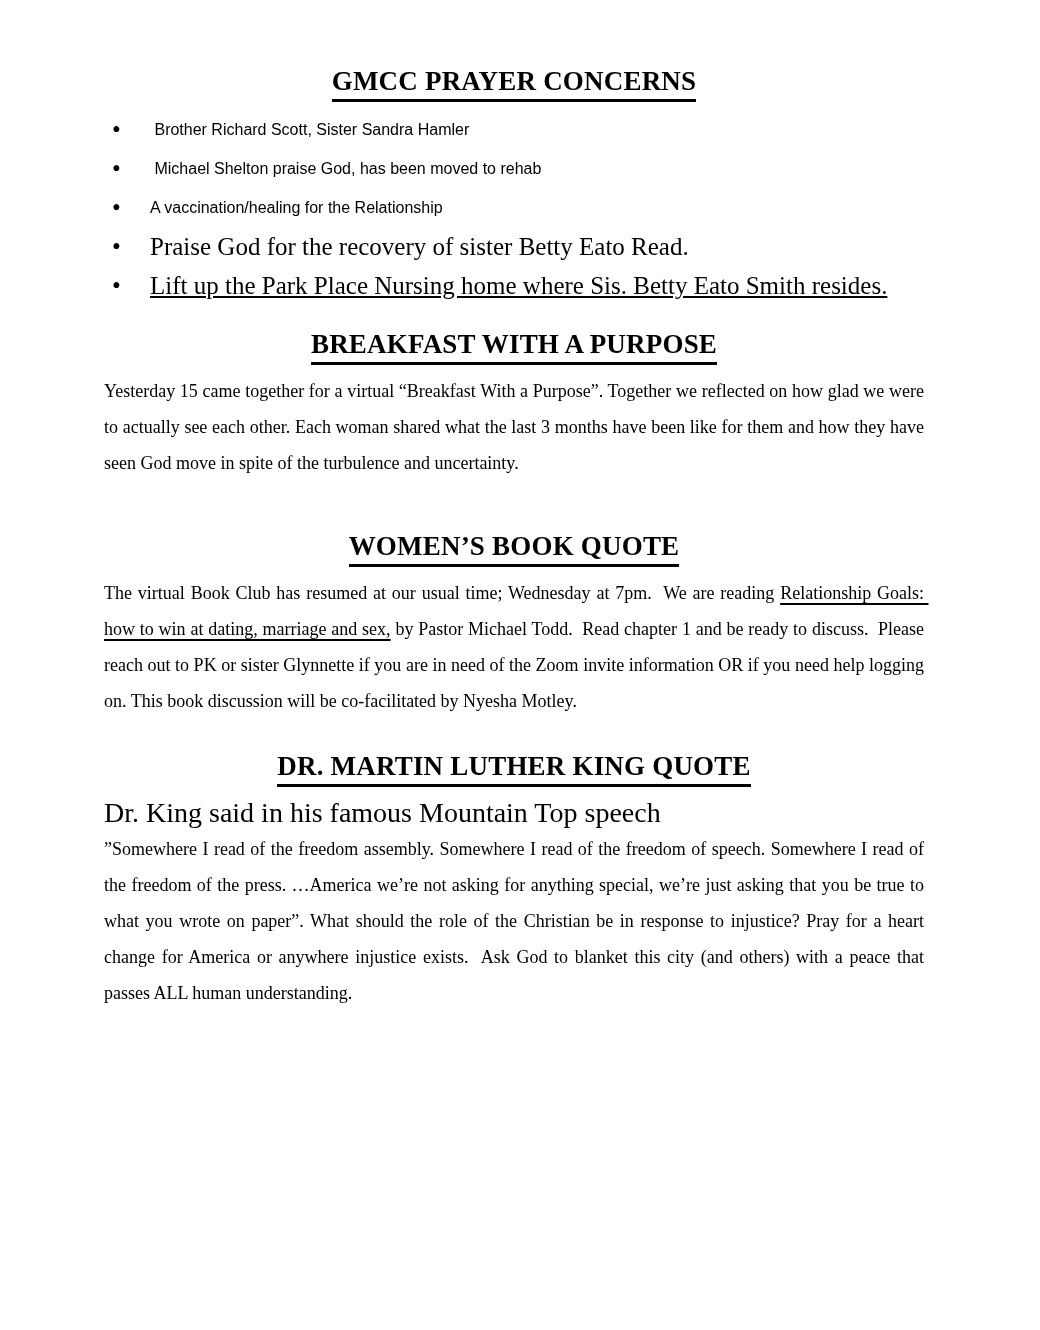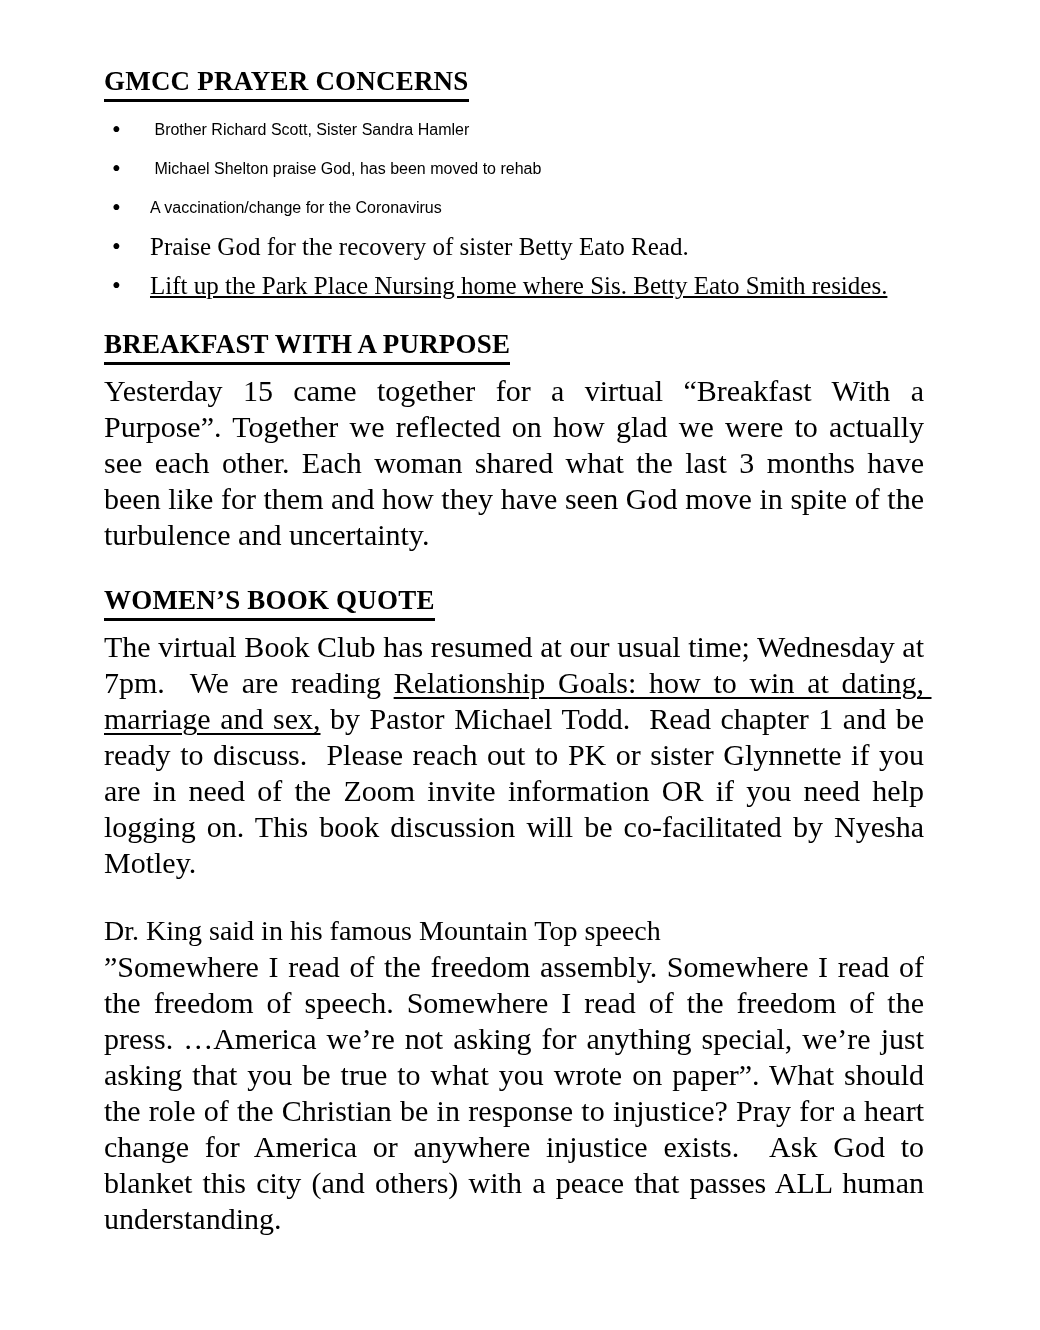--- a/index.html
+++ b/index.html
@@ -9,21 +9,21 @@
     height: 1330px;
     font-family: "Liberation Serif", "DejaVu Serif", serif;
     color: #000000;
     overflow: hidden;
   }
   .page {
     padding: 66px 116px 20px 104px;
   }
   .section { margin-bottom: 22px; }
   .section:last-child { margin-bottom: 0; }
-  .heading-wrap { margin-bottom: 8px; }
+  .heading-wrap { margin-bottom: 8px; text-align: center; }
   .heading {
     display: inline-block;
     font-family: "Liberation Serif", "DejaVu Serif", serif;
     font-size: 27px;
     font-weight: bold;
     line-height: 1.15;
     border-bottom: 3px solid #000000;
     padding-bottom: 2px;
     letter-spacing: 0.2px;
   }
@@ -38,36 +38,36 @@
     width: 46px;
     padding-left: 8px;
   }
   .btext { flex: 1; white-space: pre-wrap; }
   li.sans .btext {
     font-family: "Liberation Sans", "DejaVu Sans", sans-serif;
     font-size: 16px;
   }
   li.justify .btext { text-align: justify; text-decoration: underline; }
   .para {
-    font-size: 30px;
+    font-size: 18px;
     line-height: 36px;
     text-align: justify;
     white-space: pre-wrap;
   }
   .intro-line {
     font-size: 28px;
     line-height: 36px;
     white-space: pre-wrap;
   }
   .book-title {
     text-decoration: underline;
     text-decoration-thickness: 2px;
     text-underline-offset: 4px;
   }
-  .sec-breakfast { margin-bottom: 32px; }
+  .sec-breakfast { margin-bottom: 50px; }
   .sec-prayer { margin-bottom: 24px; }
   .sec-bookclub { margin-bottom: 32px; }
 </style>
 </head>
 <body>
 
 <div class="page">
 
   <section class="section sec-prayer">
     <div class="heading-wrap">
@@ -77,21 +77,21 @@
       <li class="bullet sans">
         <span class="marker">•</span>
         <span class="btext"> Brother Richard Scott, Sister Sandra Hamler</span>
       </li>
       <li class="bullet sans">
         <span class="marker">•</span>
         <span class="btext"> Michael Shelton praise God, has been moved to rehab</span>
       </li>
       <li class="bullet sans">
         <span class="marker">•</span>
-        <span class="btext">A vaccination/change for the Coronavirus</span>
+        <span class="btext">A vaccination/healing for the Relationship</span>
       </li>
       <li class="bullet serif">
         <span class="marker">•</span>
         <span class="btext">Praise God for the recovery of sister Betty Eato Read.</span>
       </li>
       <li class="bullet serif justify">
         <span class="marker">•</span>
         <span class="btext">Lift up the Park Place Nursing home where Sis. Betty Eato Smith resides.</span>
       </li>
     </ul>
@@ -105,17 +105,20 @@
   </section>
 
   <section class="section sec-bookclub">
     <div class="heading-wrap">
       <span class="heading">WOMEN’S BOOK QUOTE</span>
     </div>
     <p class="para"><span>The virtual Book Club has resumed at our usual time; Wednesday at 7pm.  We are reading </span><span class="book-title">Relationship Goals: how to win at dating, marriage and sex,</span><span> by Pastor Michael Todd.  Read chapter 1 and be ready to discuss.  Please reach out to PK or sister Glynnette if you are in need of the Zoom invite information OR if you need help logging on. This book discussion will be co-facilitated by Nyesha Motley.</span></p>
   </section>
 
   <section class="section sec-mlk">
+    <div class="heading-wrap">
+      <span class="heading">DR. MARTIN LUTHER KING QUOTE</span>
+    </div>
     <div class="intro-line">Dr. King said in his famous Mountain Top speech</div>
     <p class="para">”Somewhere I read of the freedom assembly. Somewhere I read of the freedom of speech. Somewhere I read of the freedom of the press. …America we’re not asking for anything special, we’re just asking that you be true to what you wrote on paper”. What should the role of the Christian be in response to injustice? Pray for a heart change for America or anywhere injustice exists.  Ask God to blanket this city (and others) with a peace that passes ALL human understanding.</p>
   </section>
 
 </div>
 
 </body></html>

